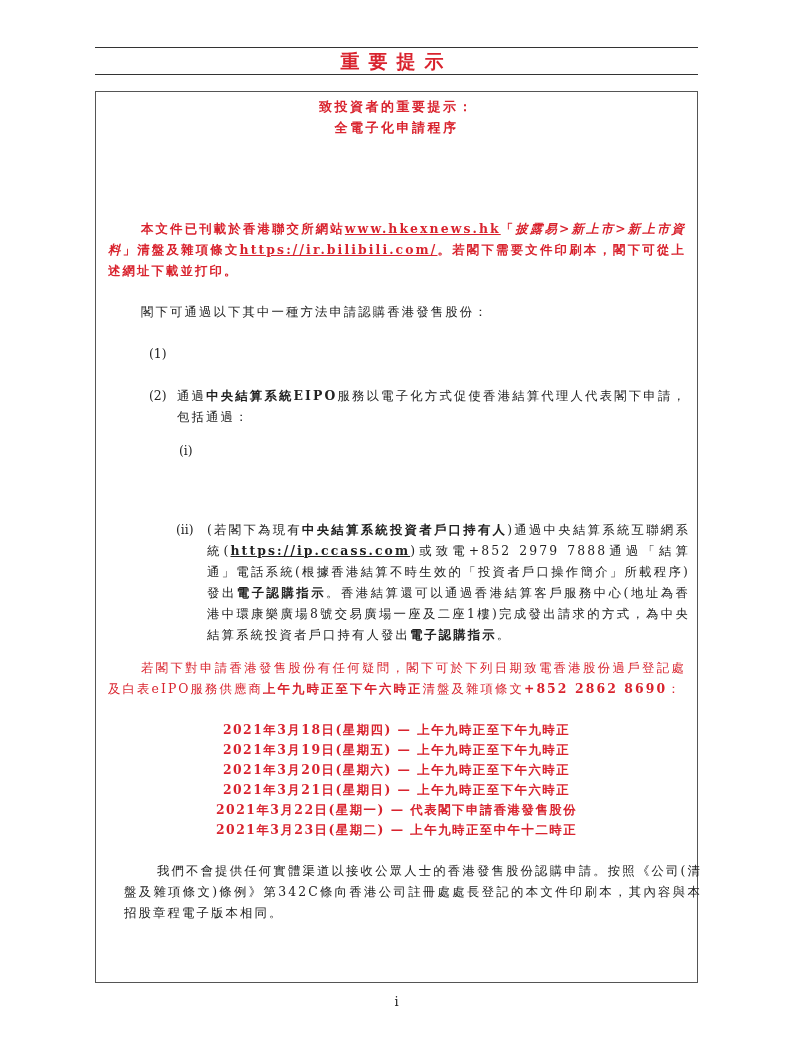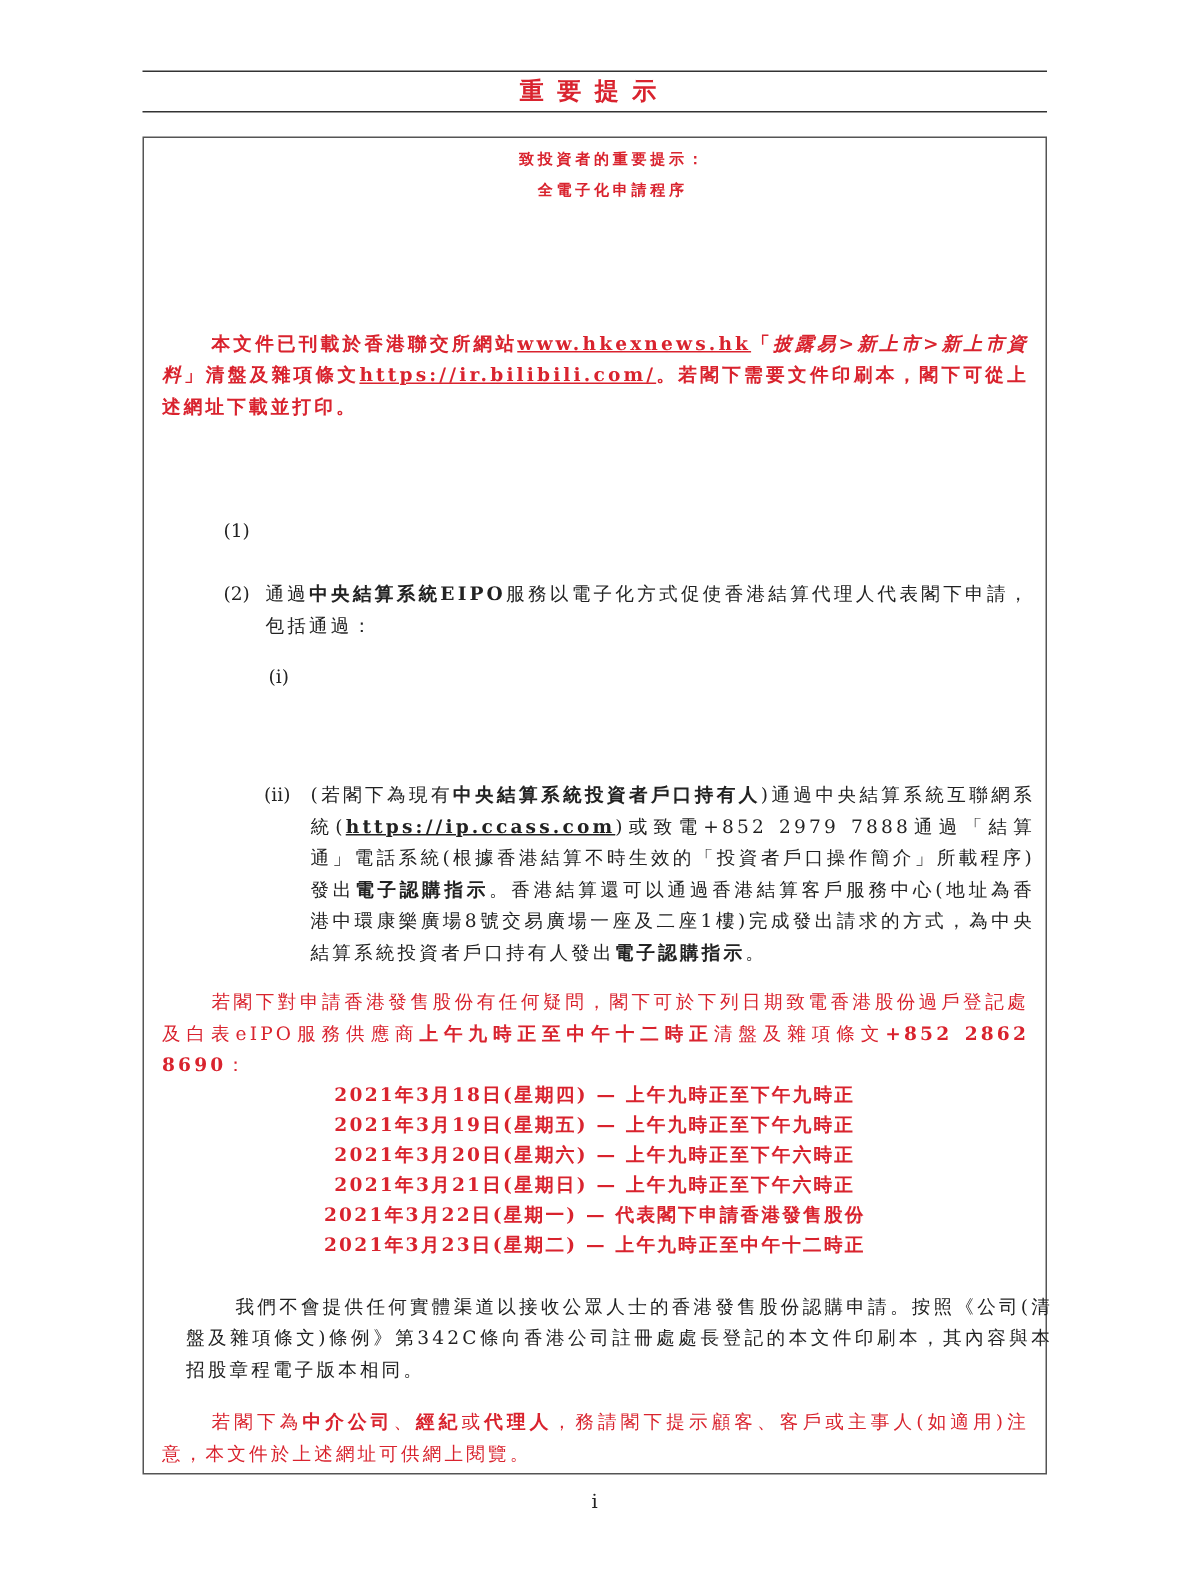--- a/index.html
+++ b/index.html
@@ -2,30 +2,30 @@
 <html><head>
 <meta charset="utf-8">
 <style>
   html, body { margin: 0; padding: 0; background: #ffffff; }
   body { width: 793px; height: 1058px; position: relative; overflow: hidden;
          font-family: "DejaVu Serif", "Liberation Serif", serif; color: #222; }
   .rule { position: absolute; left: 95px; width: 603px; height: 0; border-top: 1.5px solid #333; }
   .rule.top { top: 47px; }
   .rule.bottom { top: 74px; }
   .page-title { position: absolute; top: 50px; left: 95px; width: 603px; text-align: center;
-                font-size: 16px; font-weight: bold; color: #d9232e; letter-spacing: 9px; line-height: 22px; }
+                font-size: 19px; font-weight: bold; color: #d9232e; letter-spacing: 9px; line-height: 22px; }
   .notice-box { position: absolute; left: 95px; top: 91px; width: 601px; height: 890px;
                 border: 1.5px solid #555; box-sizing: content-box; }
   .red { color: #d9232e; }
   .txt { position: absolute; font-size: 12.4px; line-height: 21px; letter-spacing: 2.1px; }
   .b { font-weight: bold; }
   .u { text-decoration: underline; }
   .i { font-style: italic; }
   .center { text-align: center; }
-  .heading { left: 12px; width: 601px; top: 4px; font-weight: bold; font-size: 10px; letter-spacing: 2.5px; }
+  .heading { left: 0; width: 601px; top: 4px; font-weight: bold; font-size: 13px; letter-spacing: 2.5px; }
   .para { left: 12px; width: 578px; text-align: justify; }
   .indent { text-indent: 33px; }
   .label { position: absolute; font-size: 12.4px; line-height: 21px; }
   .sched { left: 0; width: 601px; font-weight: bold; letter-spacing: 1.5px; }
   .page-num { position: absolute; top: 994px; left: 0; width: 793px; text-align: center; font-size: 13px; }
 </style>
 </head>
 <body>
 
 <div class="rule top"></div>
@@ -37,49 +37,47 @@
   <div class="txt heading center red">
     <div>致投資者的重要提示：</div>
     <div>全電子化申請程序</div>
   </div>
 
 
   <div class="txt para indent red b" style="top:126px;">
     <span>本文件已刊載於香港聯交所網站</span><span class="u">www.hkexnews.hk</span><span>「</span><span class="i">披露易&gt;新上市&gt;新上市資料</span><span>」清盤及雜項條文</span><span class="u">https://ir.bilibili.com/</span><span>。若閣下需要文件印刷本，閣下可從上述網址下載並打印。</span>
   </div>
 
+  <div class="txt para indent" style="top:209px;">閣下可通過以下其中一種方法申請認購香港發售股份：</div>
 
   <div class="label" style="top:251px; left:53px;">(1)</div>
 
   <div class="label" style="top:293px; left:53px;">(2)</div>
   <div class="txt" style="top:293px; left:81px; width:510px; text-align:justify;">
     <span>通過</span><span class="b">中央結算系統EIPO</span><span>服務以電子化方式促使香港結算代理人代表閣下申請，包括通過：</span>
   </div>
 
   <div class="label" style="top:348px; left:83px;">(i)</div>
 
   <div class="label" style="top:427px; left:80px;">(ii)</div>
   <div class="txt" style="top:427px; left:111px; width:483px; text-align:justify;">
     <span>(若閣下為現有</span><span class="b">中央結算系統投資者戶口持有人</span><span>)通過中央結算系統互聯網系統(</span><span class="b u">https://ip.ccass.com</span><span>)或致電+852 2979 7888通過「結算通」電話系統(根據香港結算不時生效的「投資者戶口操作簡介」所載程序)發出</span><span class="b">電子認購指示</span><span>。香港結算還可以通過香港結算客戶服務中心(地址為香港中環康樂廣場8號交易廣場一座及二座1樓)完成發出請求的方式，為中央結算系統投資者戶口持有人發出</span><span class="b">電子認購指示</span><span>。</span>
   </div>
 
   <div class="txt para indent red" style="top:565px;">
-    <span>若閣下對申請香港發售股份有任何疑問，閣下可於下列日期致電香港股份過戶登記處及白表eIPO服務供應商</span><span class="b">上午九時正至中午十二時正</span><span>清盤及雜項條文</span><span class="b">+852 2862 8690</span><span>：</span>
+    <span>若閣下對申請香港發售股份有任何疑問，閣下可於下列日期致電香港股份過戶登記處及白表eIPO服務供應商</span><span class="b">上午九時正至下午六時正</span><span>清盤及雜項條文</span><span class="b">+852 2862 8690</span><span>：</span>
   </div>
 
   <div>
     <div class="txt sched center red" style="top:627px;">2021年3月18日(星期四) — 上午九時正至下午九時正</div>
     <div class="txt sched center red" style="top:647px;">2021年3月19日(星期五) — 上午九時正至下午九時正</div>
     <div class="txt sched center red" style="top:667px;">2021年3月20日(星期六) — 上午九時正至下午六時正</div>
     <div class="txt sched center red" style="top:687px;">2021年3月21日(星期日) — 上午九時正至下午六時正</div>
     <div class="txt sched center red" style="top:707px;">2021年3月22日(星期一) — 代表閣下申請香港發售股份</div>
     <div class="txt sched center red" style="top:727px;">2021年3月23日(星期二) — 上午九時正至中午十二時正</div>
   </div>
 
   <div class="txt para indent" style="top:768px;margin-left:16px;">我們不會提供任何實體渠道以接收公眾人士的香港發售股份認購申請。按照《公司(清盤及雜項條文)條例》第342C條向香港公司註冊處處長登記的本文件印刷本，其內容與本招股章程電子版本相同。</div>
 
-  <div class="txt para indent red" style="top:845px;">
-    <span>若閣下為</span><span class="b">中介公司</span><span>、</span><span class="b">經紀</span><span>或</span><span class="b">代理人</span><span>，務請閣下提示顧客、客戶或主事人(如適用)注意，本文件於上述網址可供網上閱覽。</span>
-  </div>
 
 </div>
 
 <div class="page-num">i</div>
 
 </body></html>

